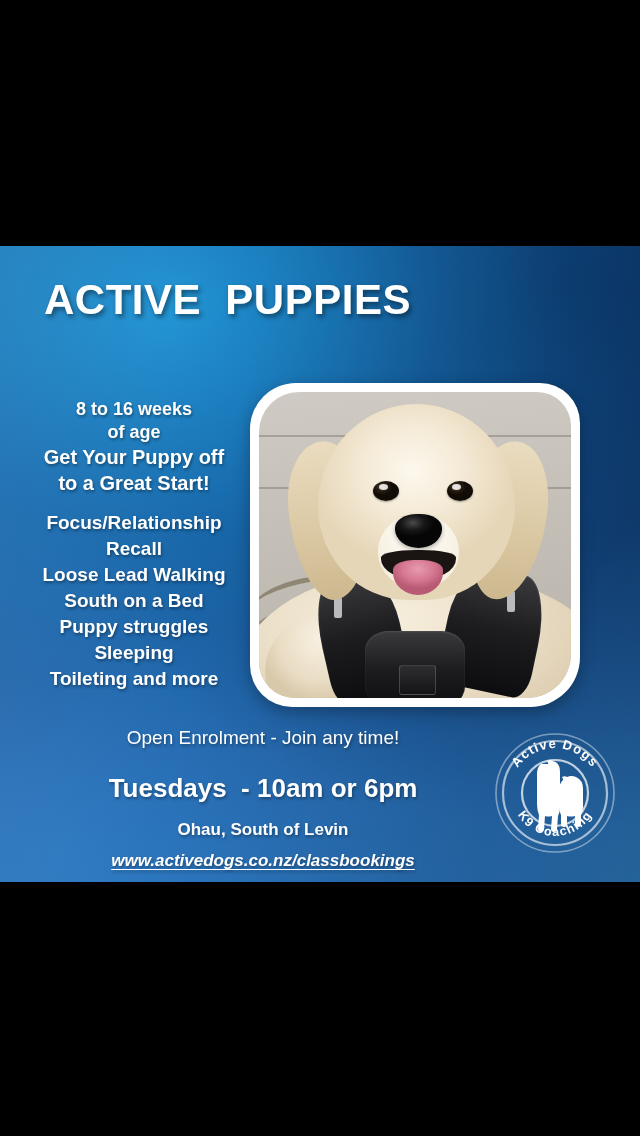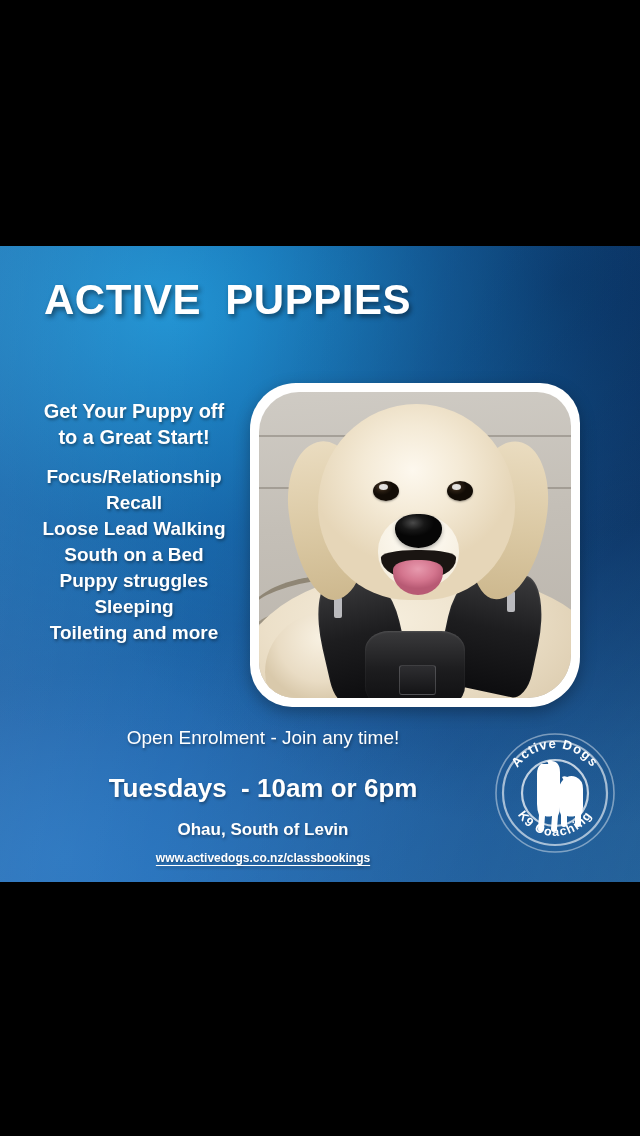--- a/index.html
+++ b/index.html
@@ -318,26 +318,27 @@
   }
   #location-line {
     margin-top: 16px;
     font-size: 17px;
     font-weight: 700;
     line-height: 1.2;
   }
   #website-link {
     display: inline-block;
     margin-top: 11px;
-    font-size: 12px;
+    font-size: 17px;
     font-weight: 700;
     line-height: 1.2;
     color: #ffffff;
     text-decoration: underline;
     text-underline-offset: 3px;
+    font-style: italic;
   }
 
   
   #logo-badge {
     position: absolute;
     left: 492px;
     top: 484px;
     width: 126px;
     height: 126px;
     z-index: 18;
@@ -351,20 +352,22 @@
 
 <div id="poster-viewport">
 
   <div id="flyer">
 
     <div id="headline" class="no-select">
       <span class="hl-line">ACTIVE  PUPPIES</span>
     </div>
 
     <div id="copy-column" class="no-select">
+      <div class="age-line">8 to 16 weeks</div>
+      <div class="age-line">of age</div>
       <div class="hook-line">Get Your Puppy off</div>
       <div class="hook-line">to a Great Start!</div>
 
       <ul id="skills-list">
         <li>Focus/Relationship</li>
         <li>Recall</li>
         <li>Loose Lead Walking</li>
         <li>South on a Bed</li>
         <li>Puppy struggles</li>
         <li>Sleeping</li>

